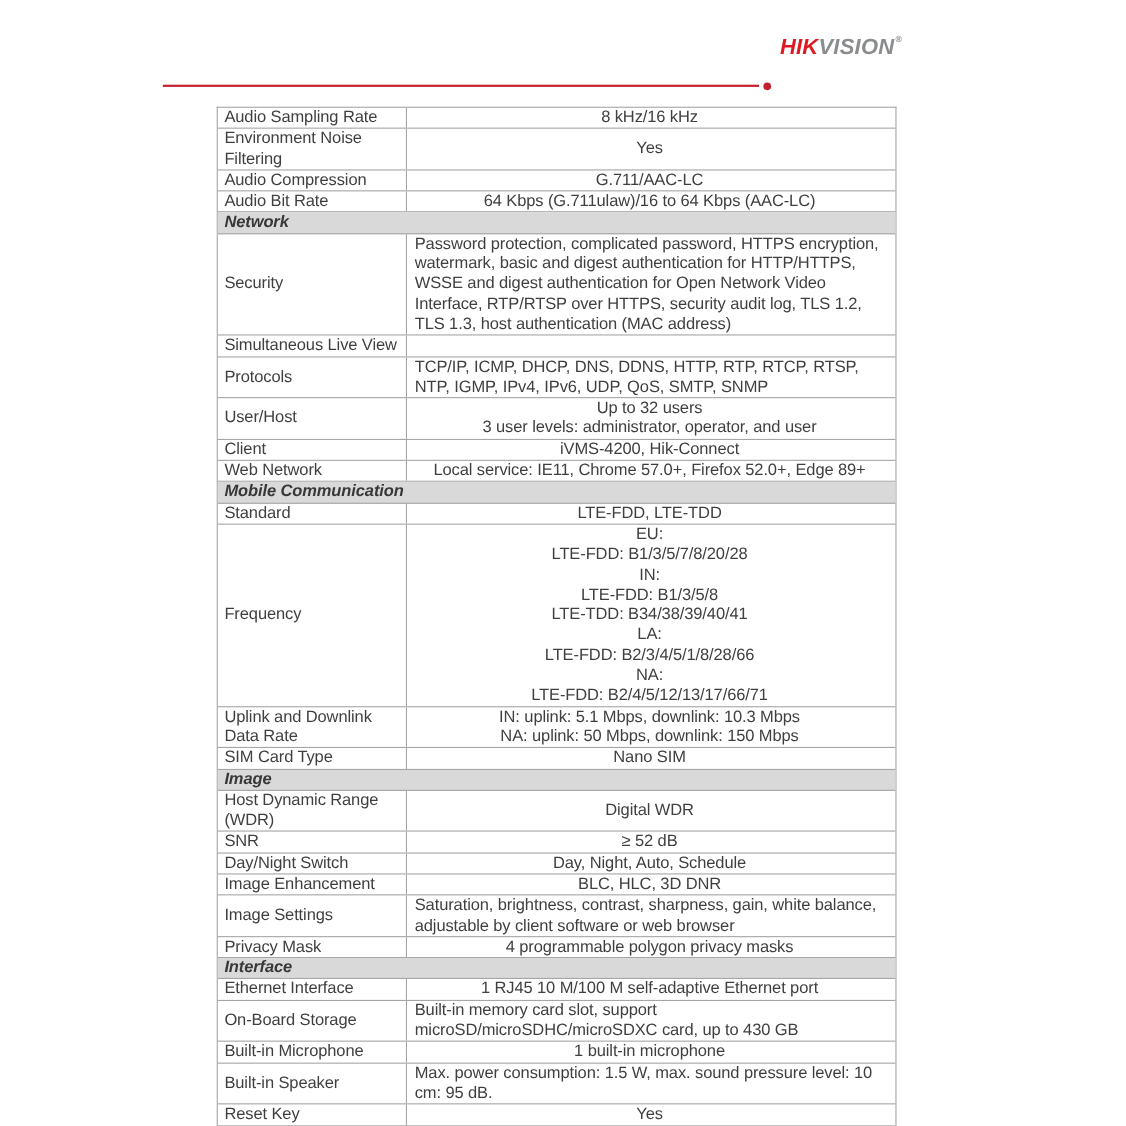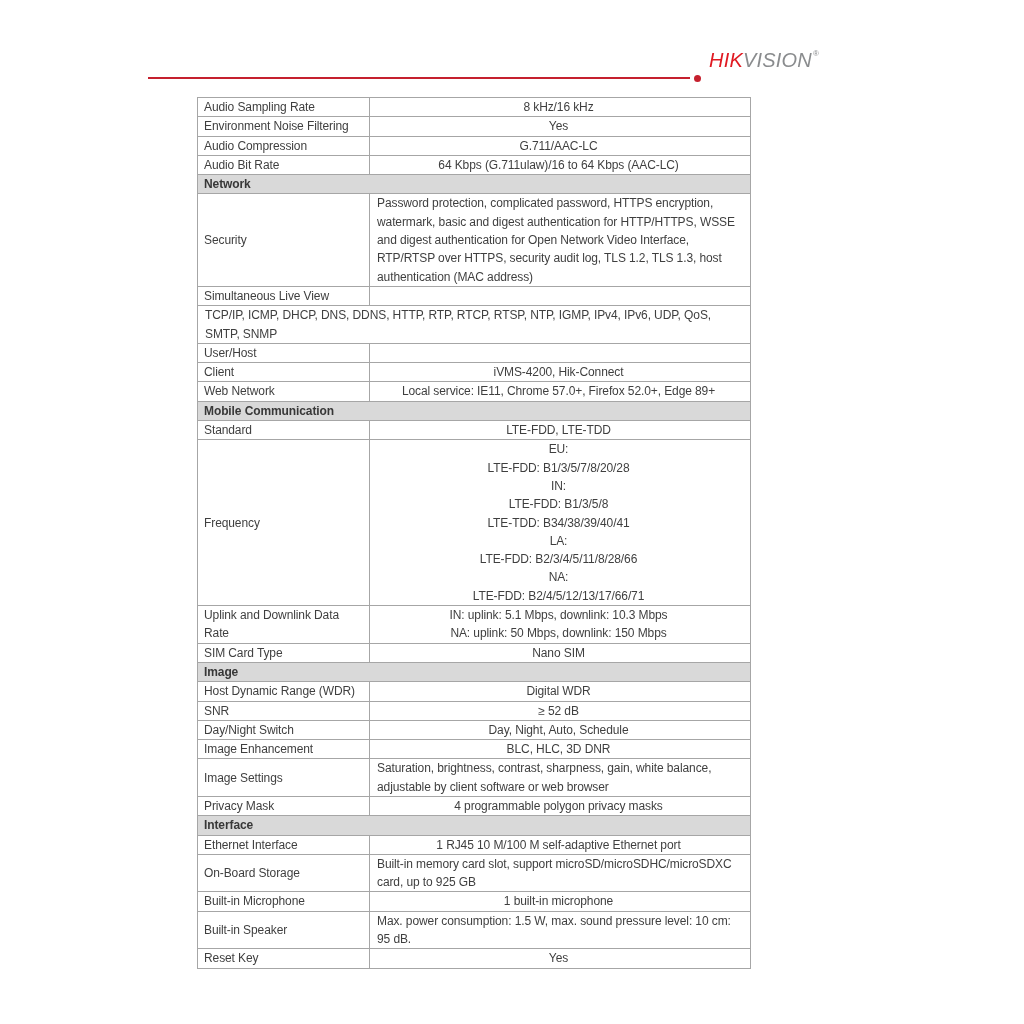--- a/index.html
+++ b/index.html
@@ -15,25 +15,24 @@
     color: var(--text, #3f3f3f);
     overflow: hidden;
   }
 
   
   .logo {
     position: absolute;
     top: 31px;
     left: 709px;
     font-size: 20px;
-    font-weight: normal;
+    font-weight: bold;
     font-style: italic;
     letter-spacing: 0.2px;
     white-space: nowrap;
-    margin-top: 18px;
   }
   .logo .hik    { color: var(--logo-red, #e01a22); }
   .logo .vision { color: var(--logo-gray, #8a8c8e); }
   .logo .reg {
     font-size: 8px;
     font-style: normal;
     color: var(--logo-gray, #8a8c8e);
     vertical-align: 11px;
     margin-left: 1px;
   }
@@ -54,26 +53,26 @@
     height: 7px;
     border-radius: 50%;
     background: var(--accent-red, #c5202e);
   }
 
   
   .spec-table {
     position: absolute;
     left: 197px;
     top: 97px;
-    width: 554px;
+    width: 618px;
     box-sizing: border-box;
     border-top: 1px solid var(--border, #a6a6a6);
     border-left: 1px solid var(--border, #a6a6a6);
     border-right: 1px solid var(--border, #a6a6a6);
-    font-size: 12px;
+    font-size: 15px;
     letter-spacing: -0.1px;
   }
   .row {
     display: flex;
     border-bottom: 1px solid var(--border, #a6a6a6);
     box-sizing: border-box;
     min-height: 18.3px;
   }
   .label-cell {
     flex: 0 0 172px;
@@ -101,20 +100,21 @@
     background: var(--section-bg, #d9d9d9);
     border-bottom: 1px solid var(--border, #a6a6a6);
     box-sizing: border-box;
     min-height: 18.3px;
   }
   .section-title {
     font-weight: bold;
     line-height: 18.3px;
     padding-left: 6px;
     color: #383838;
+    font-style: italic;
   }
 </style>
 </head>
 <body style="--accent-red: #c5202e; --logo-red: #e01a22; --logo-gray: #8a8c8e; --section-bg: #d9d9d9; --border: #a6a6a6; --text: #3f3f3f;">
 
 <div class="logo">
   <span class="hik">HIK</span><span class="vision">VISION</span><span class="reg">®</span>
 </div>
 
 <div class="rule">
@@ -164,27 +164,34 @@
       <div class="value-cell">
         <div class="line">Password protection, complicated password, HTTPS encryption, watermark, basic and digest authentication for HTTP/HTTPS, WSSE and digest authentication for Open Network Video Interface, RTP/RTSP over HTTPS, security audit log, TLS 1.2, TLS 1.3, host authentication (MAC address)</div>
       </div>
     </div>
     <div class="row">
       <div class="label-cell">
         <span class="label-text">Simultaneous Live View</span>
       </div>
     </div>
     <div class="row">
+      <div class="label-cell">
+        <span class="label-text">Protocols</span>
+      </div>
       <div class="value-cell">
         <div class="line">TCP/IP, ICMP, DHCP, DNS, DDNS, HTTP, RTP, RTCP, RTSP, NTP, IGMP, IPv4, IPv6, UDP, QoS, SMTP, SNMP</div>
       </div>
     </div>
     <div class="row">
       <div class="label-cell">
         <span class="label-text">User/Host</span>
+      </div>
+      <div class="value-cell">
+        <div class="line">Up to 32 users</div>
+        <div class="line">3 user levels: administrator, operator, and user</div>
       </div>
     </div>
     <div class="row">
       <div class="label-cell">
         <span class="label-text">Client</span>
       </div>
       <div class="value-cell">
         <div class="line">iVMS-4200, Hik-Connect</div>
       </div>
     </div>
@@ -211,21 +218,21 @@
       <div class="label-cell">
         <span class="label-text">Frequency</span>
       </div>
       <div class="value-cell">
         <div class="line">EU:</div>
         <div class="line">LTE-FDD: B1/3/5/7/8/20/28</div>
         <div class="line">IN:</div>
         <div class="line">LTE-FDD: B1/3/5/8</div>
         <div class="line">LTE-TDD: B34/38/39/40/41</div>
         <div class="line">LA:</div>
-        <div class="line">LTE-FDD: B2/3/4/5/11/8/28/66</div>
+        <div class="line">LTE-FDD: B2/3/4/5/1/8/28/66</div>
         <div class="line">NA:</div>
         <div class="line">LTE-FDD: B2/4/5/12/13/17/66/71</div>
       </div>
     </div>
     <div class="row">
       <div class="label-cell">
         <span class="label-text">Uplink and Downlink Data Rate</span>
       </div>
       <div class="value-cell">
         <div class="line">IN: uplink: 5.1 Mbps, downlink: 10.3 Mbps</div>
@@ -300,21 +307,21 @@
       </div>
       <div class="value-cell">
         <div class="line">1 RJ45 10 M/100 M self-adaptive Ethernet port</div>
       </div>
     </div>
     <div class="row">
       <div class="label-cell">
         <span class="label-text">On-Board Storage</span>
       </div>
       <div class="value-cell">
-        <div class="line">Built-in memory card slot, support microSD/microSDHC/microSDXC card, up to 925 GB</div>
+        <div class="line">Built-in memory card slot, support microSD/microSDHC/microSDXC card, up to 430 GB</div>
       </div>
     </div>
     <div class="row">
       <div class="label-cell">
         <span class="label-text">Built-in Microphone</span>
       </div>
       <div class="value-cell">
         <div class="line">1 built-in microphone</div>
       </div>
     </div>

